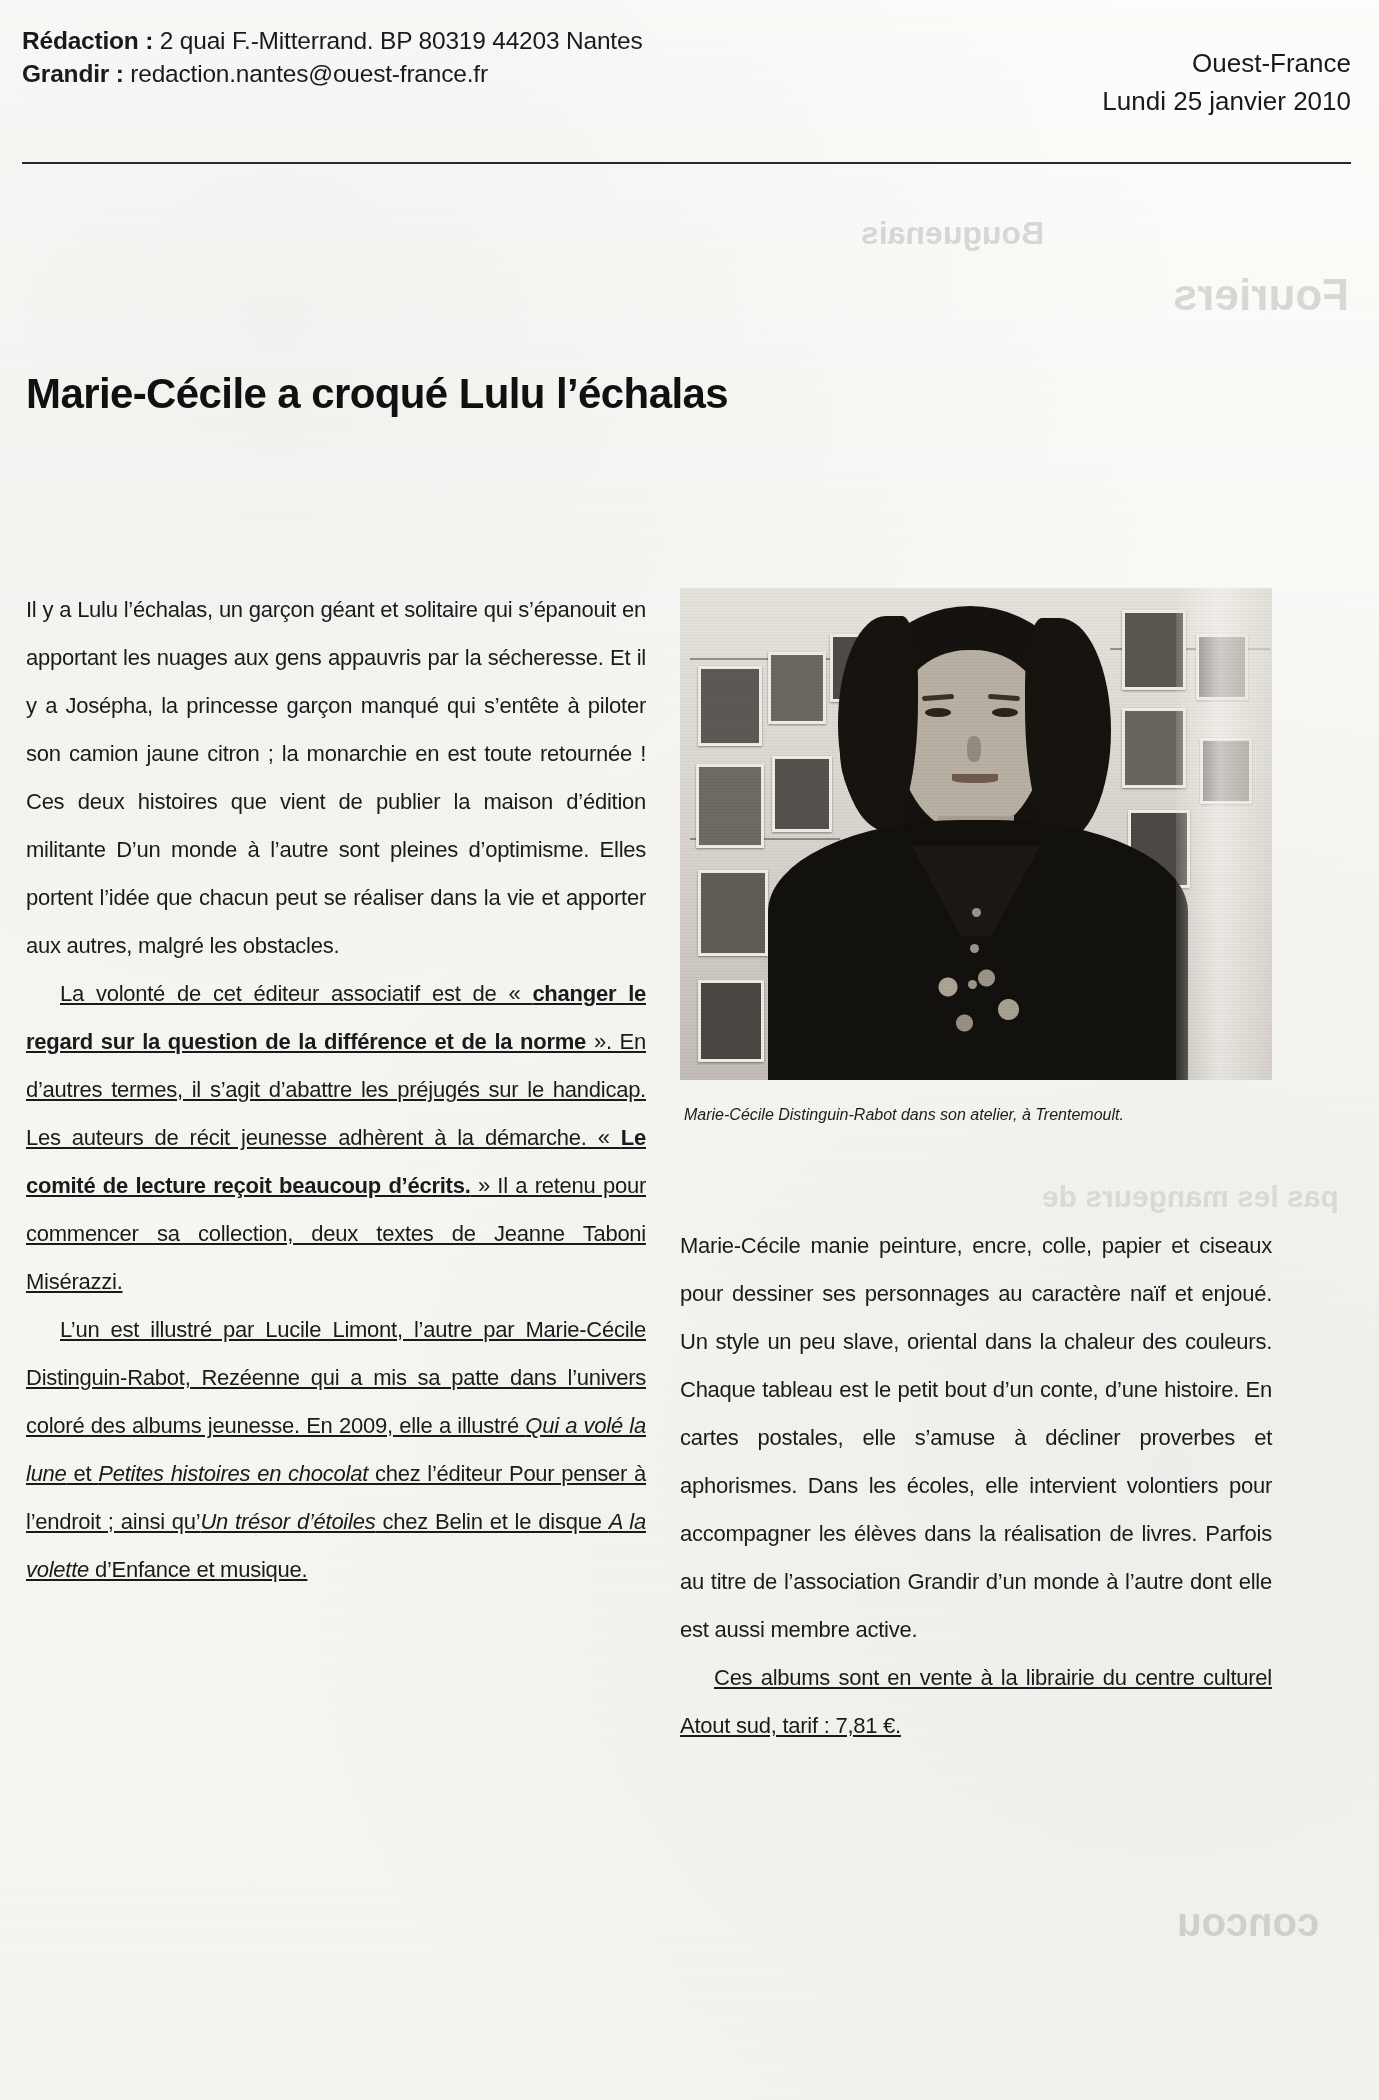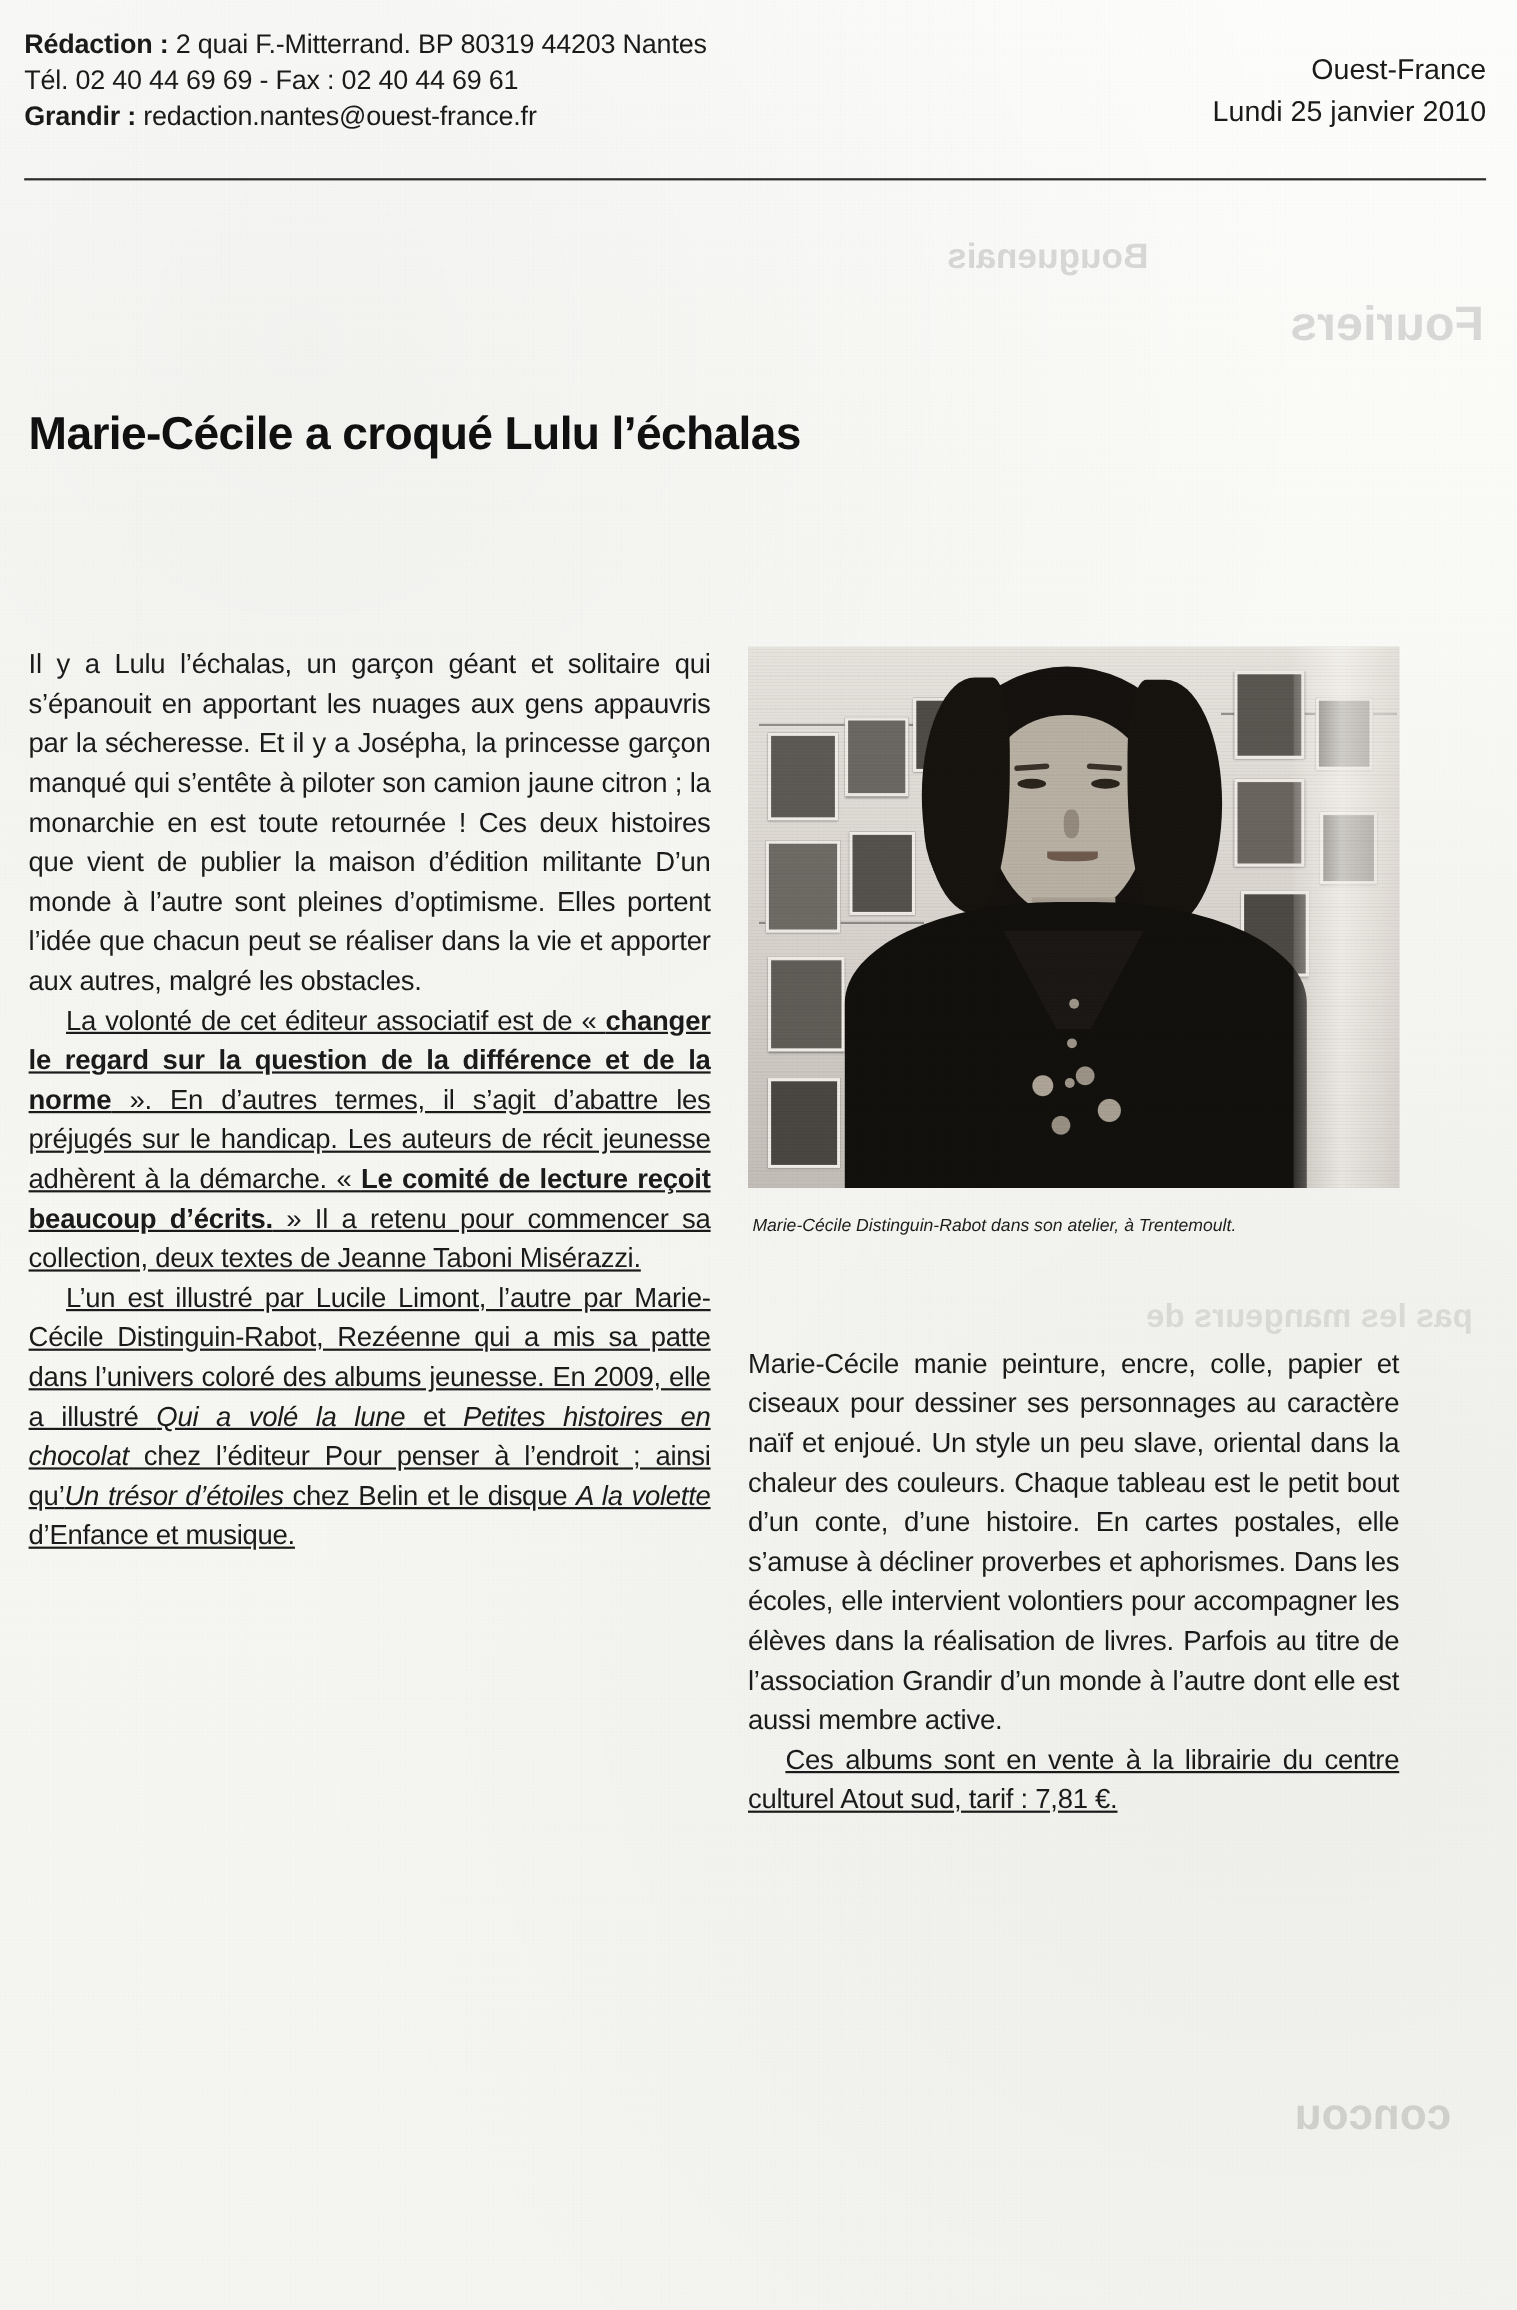--- a/index.html
+++ b/index.html
@@ -230,22 +230,22 @@
     width: 580px;
     font-style: italic;
     font-size: 16px;
     line-height: 33px;
     color: #1d1d1d;
   }
 
   
   .col {
     position: absolute;
-    font-size: 25px;
-    line-height: 36px;
+    font-size: 22px;
+    line-height: 48px;
     letter-spacing: -0.25px;
     color: #1b1b1b;
     text-align: justify;
     text-justify: inter-word;
   }
   .col p { margin: 0; }
   .col p + p { text-indent: 34px; text-decoration: underline; }
   .col-left {
     left: 26px;
     top: 586px;
@@ -265,21 +265,20 @@
 <div class="page">
 
   <div class="ghost ghost-1">Bouguenais</div>
   <div class="ghost ghost-2">Fouriers</div>
   <div class="ghost ghost-3">pas les mangeurs de</div>
   <div class="ghost ghost-4">concou</div>
 
   <div class="masthead">
     <div class="masthead-left">
       <div><span class="lbl">Rédaction :</span><span> 2 quai F.-Mitterrand. BP 80319 44203 Nantes</span></div>
-      <div>Tél. 02 40 44 69 69 - Fax : 02 40 44 69 61</div>
       <div><span class="lbl">Grandir :</span><span> redaction.nantes@ouest-france.fr</span></div>
     </div>
     <div class="masthead-right">
       <div>Ouest-France</div>
       <div>Lundi 25 janvier 2010</div>
     </div>
     <div class="rule"></div>
   </div>
 
   <div class="headline">Marie-Cécile a croqué Lulu l’échalas</div>

